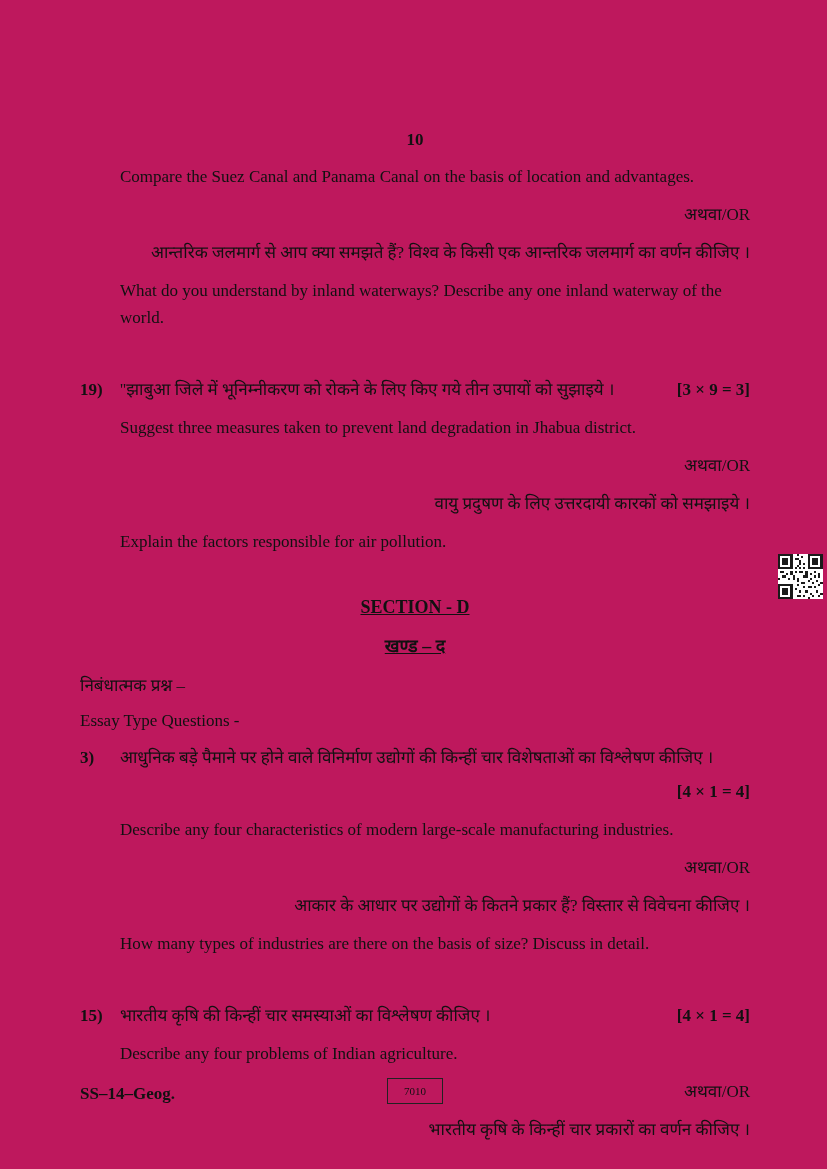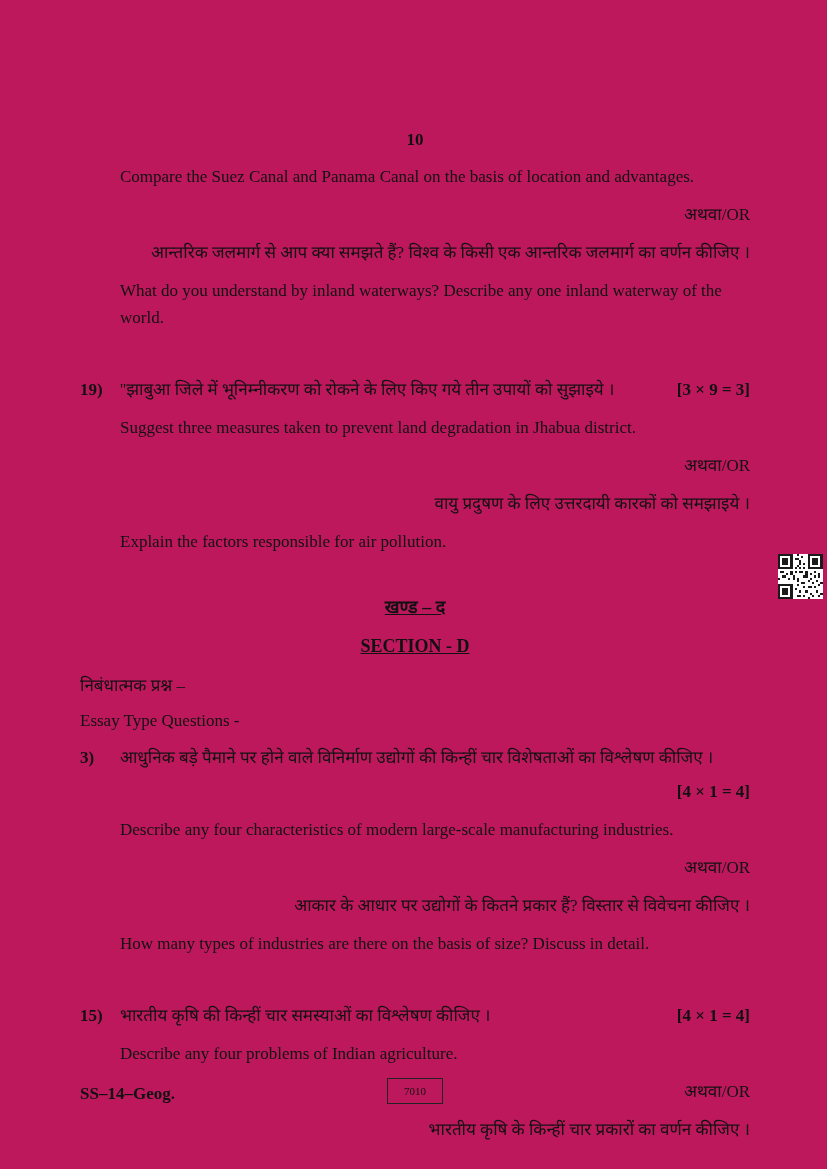--- a/index.html
+++ b/index.html
@@ -104,22 +104,22 @@
         <span class="q-marks">[3 × 9 = 3]</span>
       </div>
       <div class="q-english">Suggest three measures taken to prevent land degradation in Jhabua district.</div>
       <div class="q-or">अथवा/OR</div>
       <div class="q-alt-hindi">वायु प्रदुषण के लिए उत्तरदायी कारकों को समझाइये ।</div>
       <div class="q-alt-english">Explain the factors responsible for air pollution.</div>
     </div>
 
     <div class="gap-section"></div>
 
+    <div class="section-head">SECTION - D</div>
     <div class="section-head">खण्ड – द</div>
-    <div class="section-head">SECTION - D</div>
 
     <div class="subtitle">निबंधात्मक प्रश्न –</div>
     <div class="subtitle">Essay Type Questions -</div>
 
     <div class="gap-q15"></div>
 
     <div class="question">
       <div class="q-row">
         <span class="q-no">3)</span>
         <span class="q-text">आधुनिक बड़े पैमाने पर होने वाले विनिर्माण उद्योगों की किन्हीं चार विशेषताओं का विश्लेषण कीजिए ।</span>

